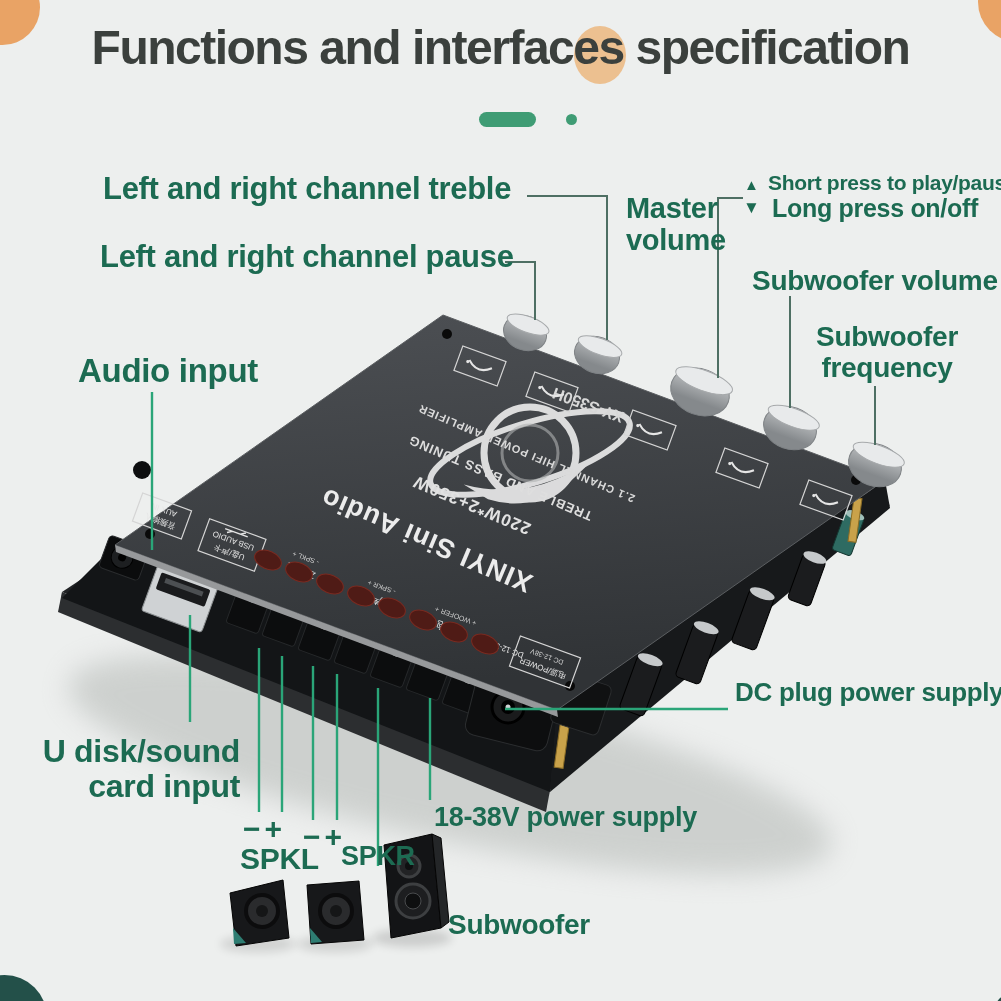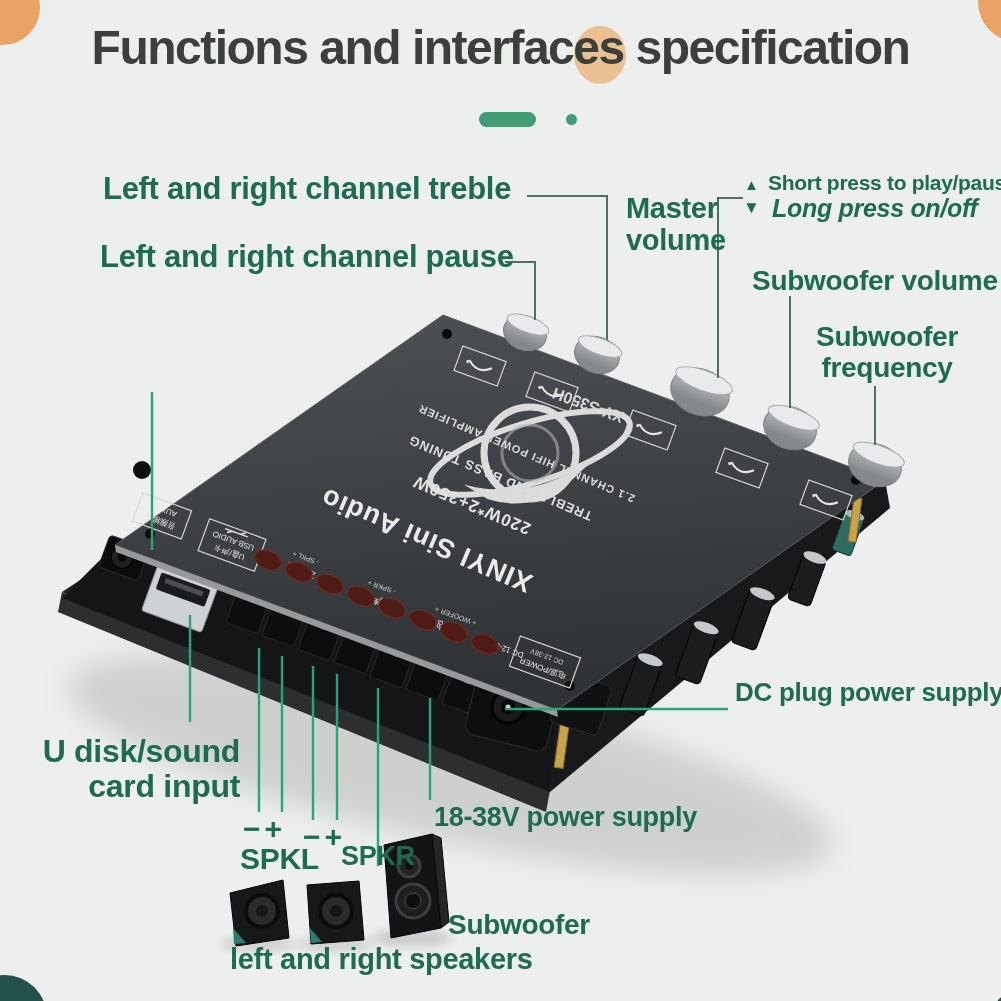--- a/index.html
+++ b/index.html
@@ -312,34 +312,34 @@
       <line x1="313" y1="666" x2="313" y2="820"></line>
       <line x1="337" y1="674" x2="337" y2="820"></line>
       <line x1="378" y1="688" x2="378" y2="866"></line>
       <line x1="430" y1="698" x2="430" y2="800"></line>
       <line x1="505" y1="709" x2="728" y2="709"></line>
     </g>
   </svg>
 
   <div class="callout" style="left:103px;top:172px;font-size:31px;">Left and right channel treble</div>
   <div class="callout" style="left:100px;top:240px;font-size:31px;">Left and right channel pause</div>
+  <div class="callout" style="left:78px;top:353px;font-size:33px;">Audio input</div>
   <div class="callout wrap" style="left:626px;top:193px;font-size:29px;width:98px;text-align:left;">Master volume</div>
 
   <span class="tri" style="left:744px;top:176px;font-size:15px;">▲</span>
   <div class="callout" style="left:768px;top:171px;font-size:21px;">Short press to play/pause</div>
   <span class="tri" style="left:743px;top:198px;font-size:17px;">▼</span>
-  <div class="callout" style="left:772px;top:195px;font-size:25px;font-style:italic;">Long press on/off</div>
+  <div class="callout" style="left:772px;top:195px;font-size:25px;">Long press on/off</div>
 
   <div class="callout" style="left:752px;top:266px;font-size:28px;">Subwoofer volume</div>
   <div class="callout wrap" style="left:798px;top:322px;font-size:28px;width:178px;">Subwoofer frequency</div>
   <div class="callout" style="left:735px;top:678px;font-size:26px;">DC plug power supply</div>
   <div class="callout wrap" style="left:30px;top:734px;font-size:32px;width:210px;text-align:right;">U disk/sound card input</div>
 
   <div class="callout" style="left:243px;top:812px;font-size:30px;letter-spacing:4px;">−+</div>
   <div class="callout" style="left:303px;top:820px;font-size:30px;letter-spacing:4px;">−+</div>
   <div class="callout" style="left:240px;top:842px;font-size:30px;">SPKL</div>
   <div class="callout" style="left:301px;top:842px;font-size:27px;padding-left:40px;">SPKR</div>
 
   <div class="callout" style="left:434px;top:803px;font-size:27px;">18-38V power supply</div>
   <div class="callout" style="left:448px;top:862px;font-size:28px;margin-top:48px;">Subwoofer</div>
-  <div class="callout" style="left:230px;top:944px;font-size:29px;">left and right speakers</div>
 
 </div>
 
 </body></html>

